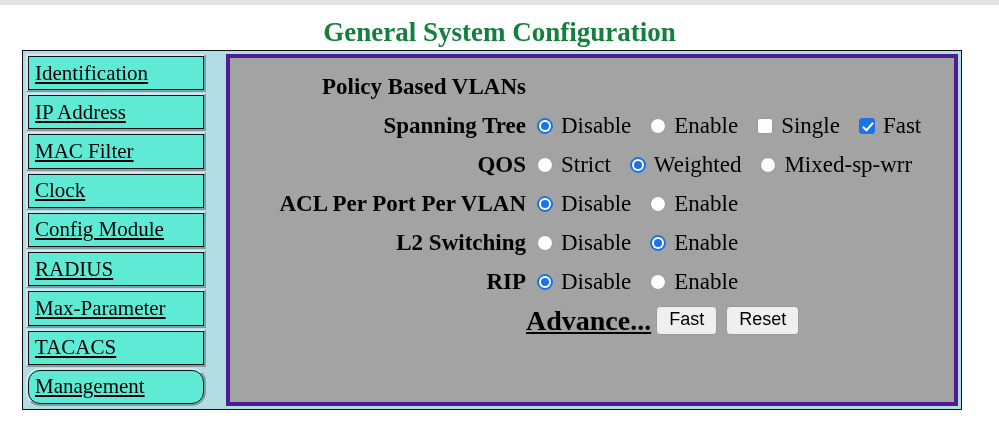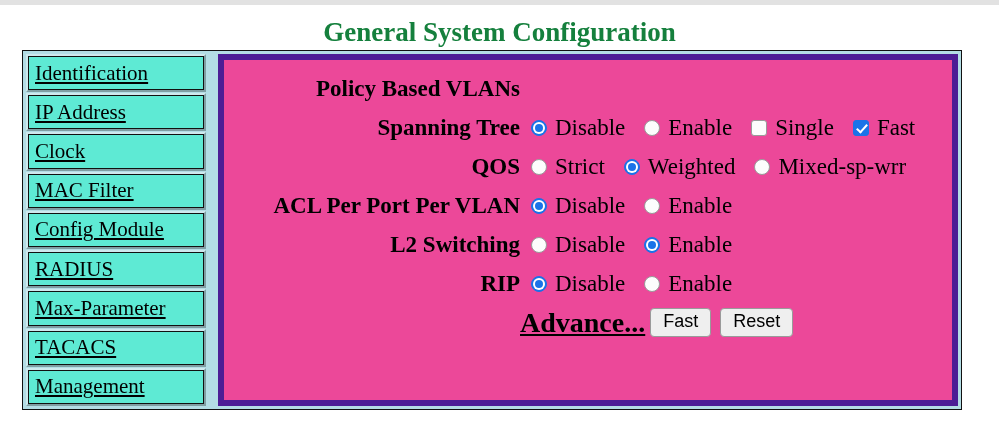--- a/index.html
+++ b/index.html
@@ -62,35 +62,35 @@
     border-color: #cfe9ee #7f9ea3 #7f9ea3 #cfe9ee;
     outline: 1px solid #111111;
     outline-offset: -3px;
     box-sizing: border-box;
     display: flex;
     align-items: center;
     padding-left: 7px;
     margin-bottom: 1px;
     overflow: hidden;
   }
-  .nav-cell:last-child { margin-bottom: 0; }
+  .nav-cell:last-child { margin-bottom: 0; border-radius: 14px; }
   .nav-link {
     font-family: "Liberation Serif", "DejaVu Serif", serif;
     font-size: 21px;
     line-height: 1;
     color: #000000;
     text-decoration: underline;
     cursor: pointer;
     white-space: nowrap;
   }
   .content {
     flex: 1 1 auto;
-    margin-left: 12px;
-    background: #ec4899;
-    border: 6px solid #4c1d95;
+    margin-left: 20px;
+    background: #a3a3a3;
+    border: 4px solid #4c1d95;
     box-sizing: border-box;
     position: relative;
     overflow: hidden;
   }
   .form {
     position: absolute;
     left: 0;
     top: 0;
     width: 100%;
     padding-top: 9px;
@@ -220,24 +220,24 @@
 <div class="frame">
 
   <div class="sidebar" id="sidebar">
       <div class="nav-cell">
         <span class="nav-link">Identification</span>
       </div>
       <div class="nav-cell">
         <span class="nav-link">IP Address</span>
       </div>
       <div class="nav-cell">
+        <span class="nav-link">MAC Filter</span>
+      </div>
+      <div class="nav-cell">
         <span class="nav-link">Clock</span>
-      </div>
-      <div class="nav-cell">
-        <span class="nav-link">MAC Filter</span>
       </div>
       <div class="nav-cell">
         <span class="nav-link">Config Module</span>
       </div>
       <div class="nav-cell">
         <span class="nav-link">RADIUS</span>
       </div>
       <div class="nav-cell">
         <span class="nav-link">Max-Parameter</span>
       </div>

